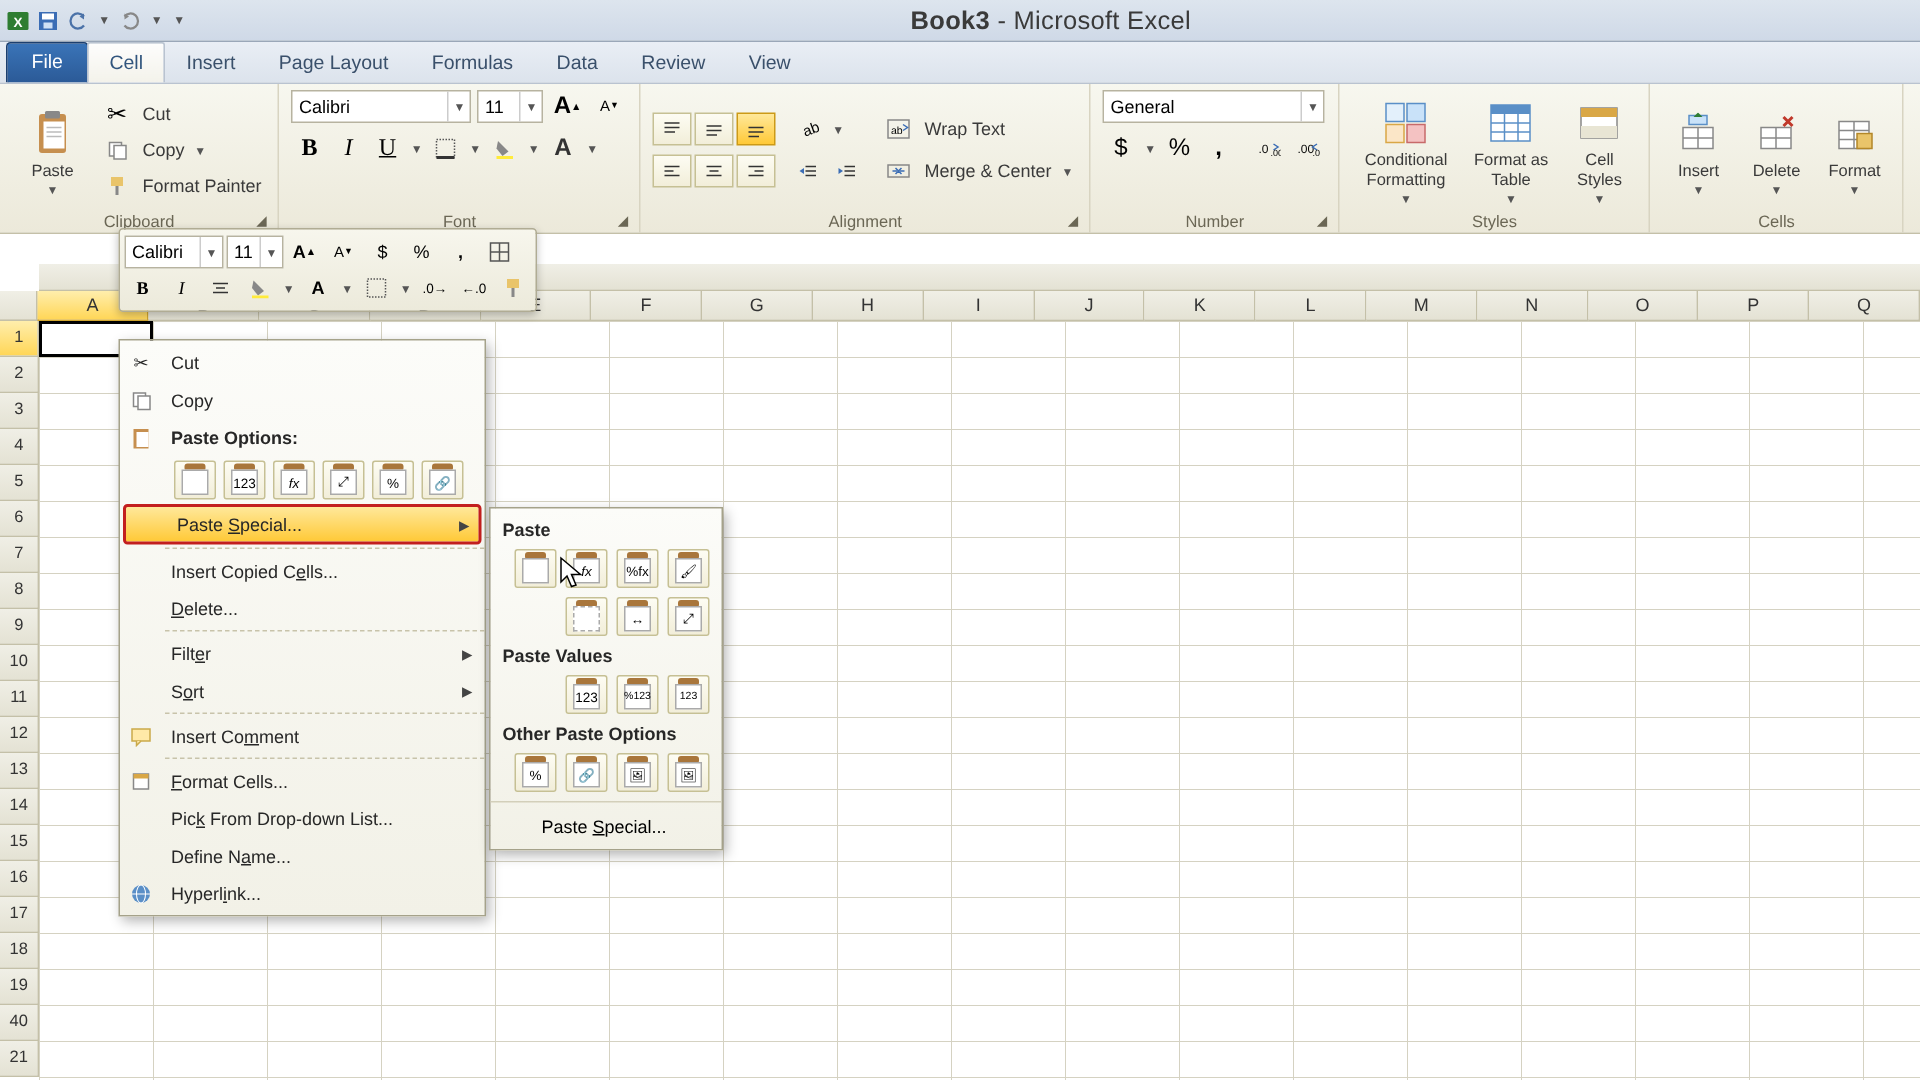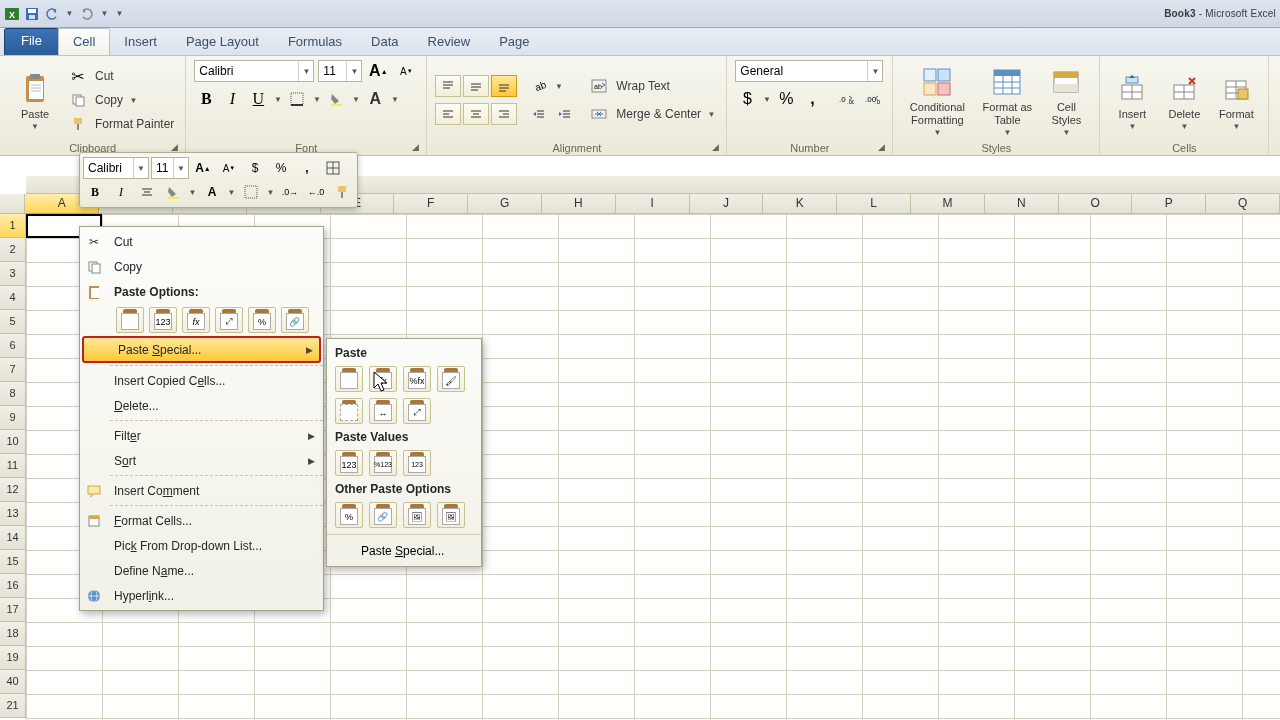--- a/index.html
+++ b/index.html
@@ -2,21 +2,21 @@
 <html><head>
 <meta charset="utf-8">
 <style>
 * { margin:0; padding:0; box-sizing:border-box; font-family:"Segoe UI", Tahoma, sans-serif; }
 body { background:#fff; width:1280px; height:720px; position:relative; overflow:hidden; user-select:none; }
 
 
 .titlebar { height:28px; background:linear-gradient(#dde5ee,#cfd9e7); display:flex; align-items:center; padding:0 4px; border-bottom:1px solid #9aa7b8; }
 .qat { display:flex; align-items:center; gap:4px; }
 .qat .ico { width:16px; height:16px; display:inline-flex; align-items:center; justify-content:center; }
-.title { flex:1; text-align:right; font-size:10px; color:#3a3a3a; letter-spacing:.2px; }
+.title { flex:1; text-align:center; font-size:17px; color:#3a3a3a; letter-spacing:.2px; }
 .title .book { font-weight:600; }
 
 
 .tabs { height:28px; background:linear-gradient(#e9eef5,#dce3ec); display:flex; align-items:flex-end; border-bottom:1px solid #b9c3d0; padding-left:4px; }
 .tab { padding:5px 14px 6px; font-size:13px; color:#3a506b; cursor:pointer; border:1px solid transparent; border-bottom:none; margin-right:-1px; }
 .tab.file { background:linear-gradient(#3a74b8,#2b5a97); color:#fff; border-radius:3px 3px 0 0; border-color:#1c3f6e; padding:4px 16px 7px; }
 .tab.active { background:linear-gradient(#fdfdfd,#f3f2ea); border-color:#b9c3d0; color:#31557e; border-radius:2px 2px 0 0; }
 
 
 .ribbon { height:100px; background:linear-gradient(#f7f7ef,#ece9da); border-bottom:1px solid #c4c0a8; display:flex; }
@@ -75,21 +75,21 @@
 .ctx .sep { border-top:1px dashed #c8c3aa; margin:2px 0 2px 30px; }
 .ctx .item.highlight { background:linear-gradient(#ffe89a,#ffc937); border:2px solid #c21f1f; border-radius:3px; margin:0 2px; padding-right:6px; height:27px; }
 .ctx .pasteicons { display:flex; gap:5px; padding:3px 0 3px 36px; }
 .cbicon { width:28px; height:26px; border:1px solid #c6c094; background:linear-gradient(#fdfcf3,#f2eed9); border-radius:2px; display:inline-flex; align-items:center; justify-content:center; cursor:pointer; font-size:11px; position:relative; }
 .cbicon .clip { position:absolute; top:1px; width:14px; height:5px; background:#a9763b; border-radius:2px; }
 .cbicon .sheet { position:absolute; top:5px; bottom:2px; left:4px; right:4px; background:#fff; border:1px solid #aaa; display:flex; align-items:center; justify-content:center; font-size:9px; font-weight:normal; }
 
 
 .submenu { position:absolute; top:338px; left:326px; width:156px; background:linear-gradient(#fcfcf9,#f2f1e7); border:1px solid #a5a28a; box-shadow:2px 3px 8px rgba(0,0,0,.3); z-index:25; padding:4px 6px; }
 .submenu .hdr { font-size:12px; font-weight:bold; color:#272727; padding:3px 2px; }
-.submenu .row { display:flex; gap:6px; padding:3px 2px; }
+.submenu .row { display:flex; gap:6px; padding:3px 2px;justify-content:flex-end; }
 .submenu .sep { border-top:1px solid #d3cfba; margin:3px -6px; }
 .submenu .foot { font-size:12px; padding:6px 4px 4px 28px; cursor:pointer; }
 
 
 .cursor { position:absolute; top:370px; left:372px; z-index:40; pointer-events:none; }
 
 
 .ul { text-decoration:underline; }
 
 svg { display:block; }
@@ -139,21 +139,21 @@
 </div>
 
 <div class="tabs">
   <div class="tab file">File</div>
   <div class="tab active">Cell</div>
   <div class="tab">Insert</div>
   <div class="tab">Page Layout</div>
   <div class="tab">Formulas</div>
   <div class="tab">Data</div>
   <div class="tab">Review</div>
-  <div class="tab">Page</div>
+  <div class="tab">View</div>
 </div>
 
 <div class="ribbon">
 
   <div class="group" style="min-width:140px">
     <div class="body">
       <div class="bigbtn">
         <span class="bigico">
             <svg class="clipboard-svg">
               <rect x="5" y="3" width="18" height="26" fill="#c68f4f" rx="2"></rect>

